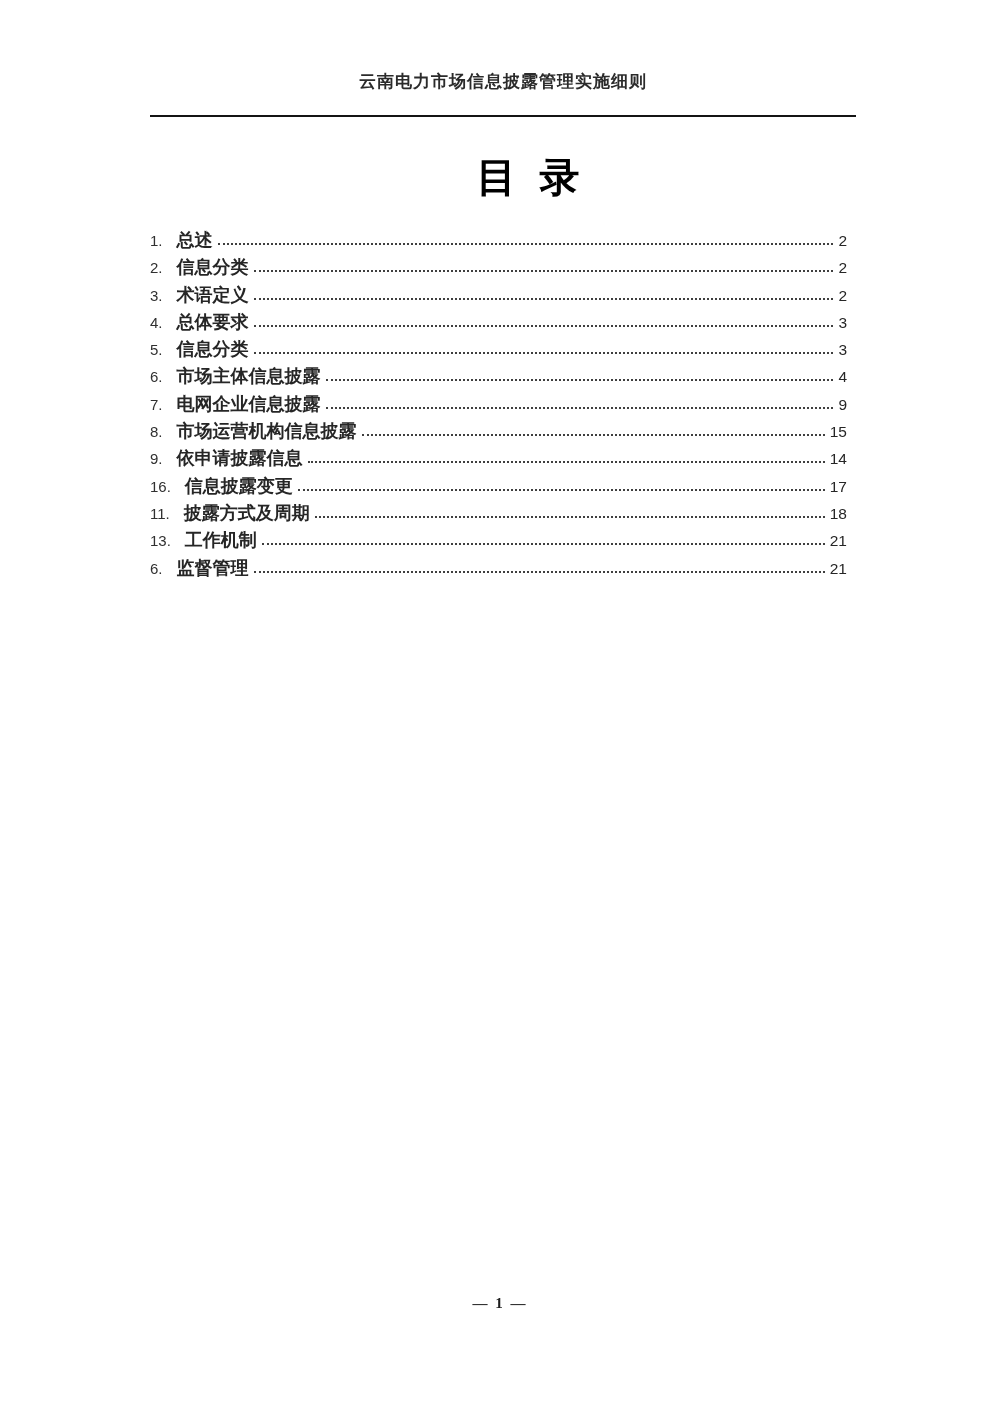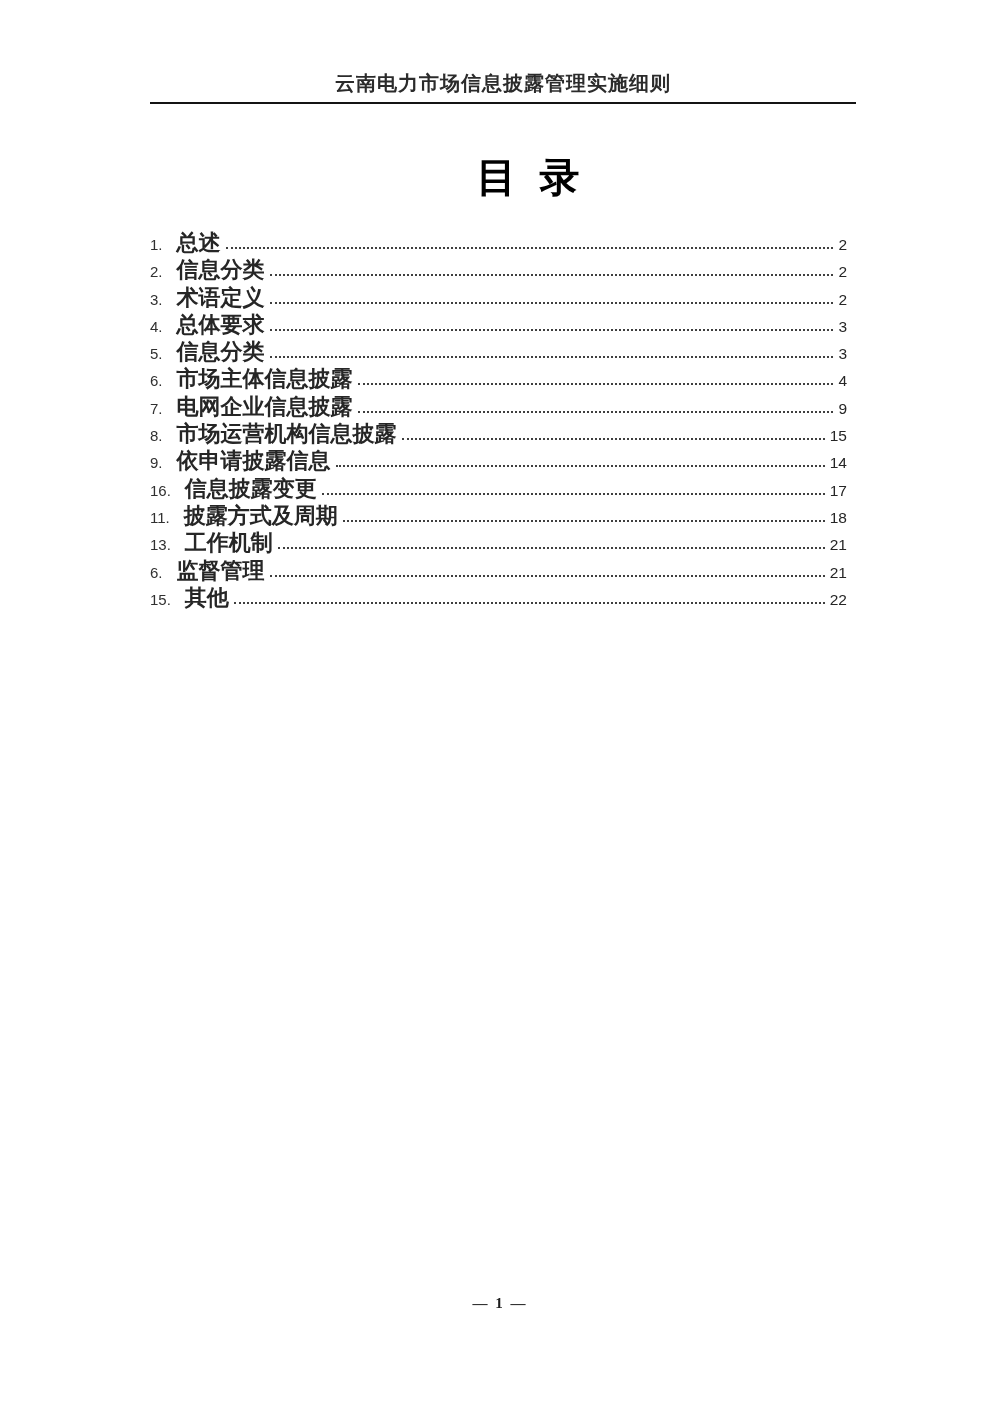--- a/index.html
+++ b/index.html
@@ -18,25 +18,25 @@
   }
 
   
   .doc-header {
     position: absolute;
     top: 70px;
     left: 150px;
     width: 706px;
     text-align: center;
     font-family: "Liberation Serif", serif;
-    font-size: 20px;
+    font-size: 17px;
     font-weight: 600;
     color: #2b2b2b;
     letter-spacing: 1px;
-    padding-bottom: 5px;
+    padding-bottom: 22px;
     border-bottom: 2px solid #141414;
   }
 
   
   .toc-title {
     position: absolute;
     top: 150px;
     left: 0;
     width: 100%;
     text-align: center;
@@ -62,21 +62,21 @@
     white-space: nowrap;
   }
   .toc-num {
     font-size: 15px;
     font-weight: 400;
     color: #303030;
     margin-right: 14px;
     flex: 0 0 auto;
   }
   .toc-label {
-    font-size: 22px;
+    font-size: 18px;
     font-weight: 700;
     color: #262626;
     flex: 0 0 auto;
     text-align: right;
   }
   .toc-dots {
     flex: 1 1 auto;
     margin: 0 5px;
     border-bottom: 2px dotted #3f3f3f;
     
@@ -202,24 +202,18 @@
       <span class="toc-page">21</span>
     </div>
 
     <div class="toc-row">
       <span class="toc-num">6.</span>
       <span class="toc-label">监督管理</span>
       <span class="toc-dots"></span>
       <span class="toc-page">21</span>
     </div>
 
-    <div class="toc-row">
-      <span class="toc-num">15.</span>
-      <span class="toc-label">其他</span>
-      <span class="toc-dots"></span>
-      <span class="toc-page">22</span>
-    </div>
 
   </div>
 
   <div class="doc-footer">— 1 —</div>
 
 </div>
 
 </body></html>

